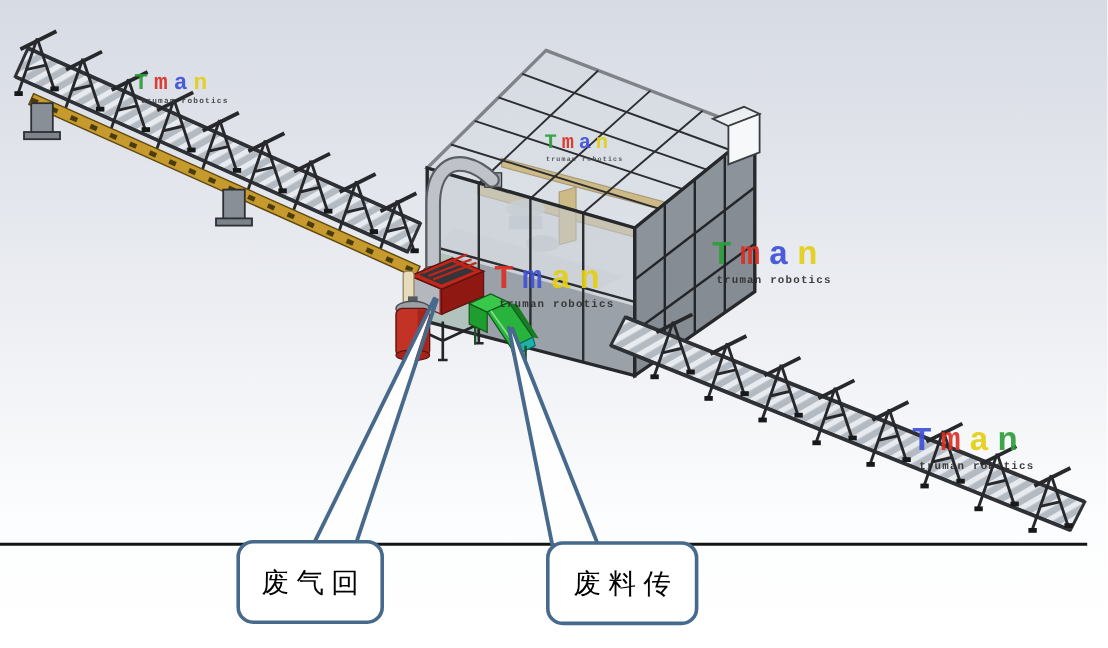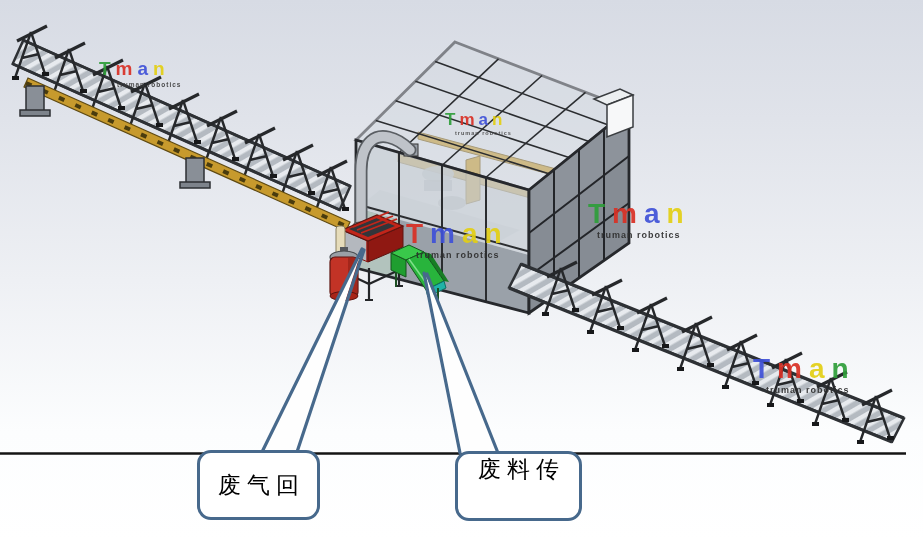--- a/index.html
+++ b/index.html
@@ -8,24 +8,24 @@
   .stage{position:relative;width:923px;height:540px;
          background:linear-gradient(180deg,#d7dbe4 0%,#e0e3ea 22%,#eef0f4 52%,#fcfdfe 80%,#ffffff 100%);}
   svg{position:absolute;left:0;top:0;}
 
   
   .callout{position:absolute;background:#ffffff;border:3px solid #47698c;border-radius:14px;
            display:flex;flex-direction:column;align-items:center;justify-content:center;
            color:#000;font-size:23px;line-height:31px;letter-spacing:6px;text-indent:6px;
            font-family:"Liberation Serif",serif;}
   #callout-gas{left:197px;top:450px;width:117px;height:64px;}
-  #callout-transfer{left:455px;top:451px;width:121px;height:64px;justify-content:space-between;}
+  #callout-transfer{left:455px;top:451px;width:121px;height:64px;}
 
   
-  .wm{position:absolute;font-weight:bold;opacity:.92;font-family:Liberation Sans, sans-serif;}
+  .wm{position:absolute;font-weight:bold;opacity:.92;font-family:Liberation Mono, monospace;text-align:center;}
   .wm .letters span{display:inline-block;}
   .wm .sub{font-weight:bold;color:#2e2e2e;letter-spacing:1px;}
   #wm1{left:99px;top:58px;font-size:19px;}
   #wm1 .letters span{margin-right:5px;}
   #wm1 .sub{font-size:6.5px;margin-left:18px;margin-top:1px;color:#3c3c3c;}
   #wm2{left:445px;top:110px;font-size:17px;}
   #wm2 .letters span{margin-right:4px;}
   #wm2 .sub{font-size:5.5px;margin-left:10px;color:#4a4a4a;}
   #wm3{left:406px;top:218px;font-size:28px;}
   #wm3 .letters span{margin-right:7px;}

